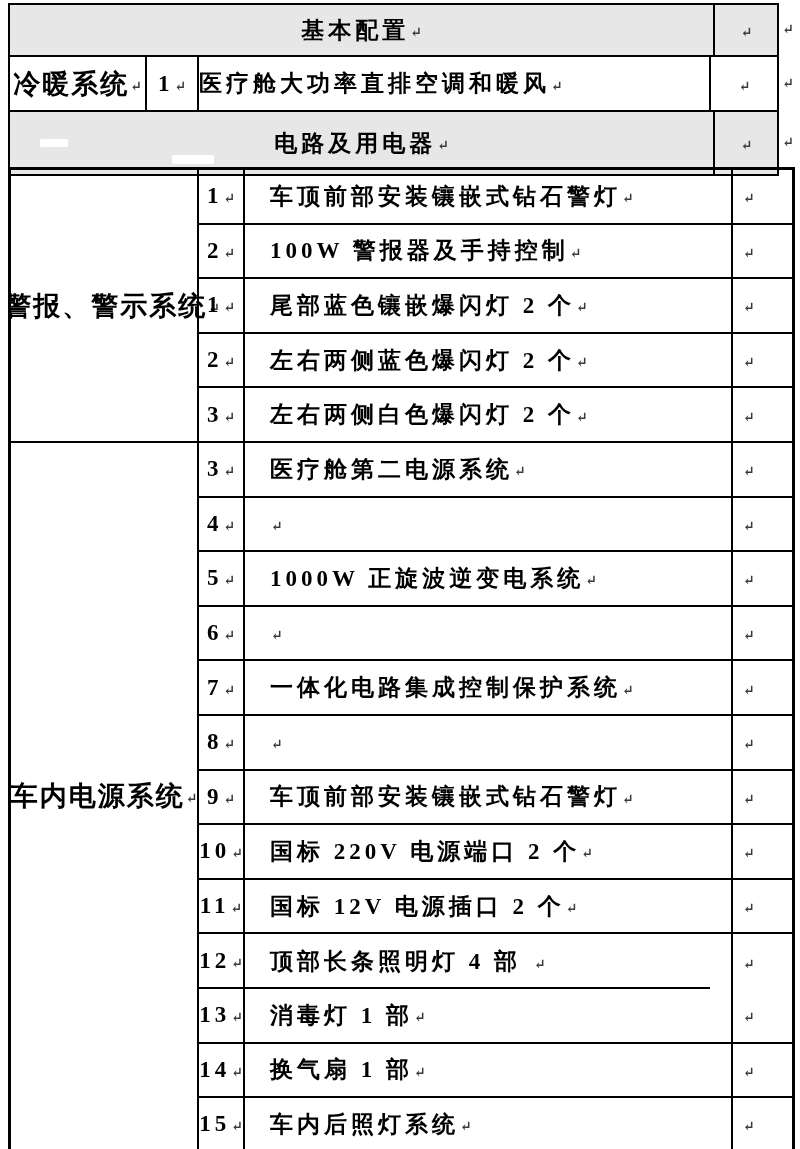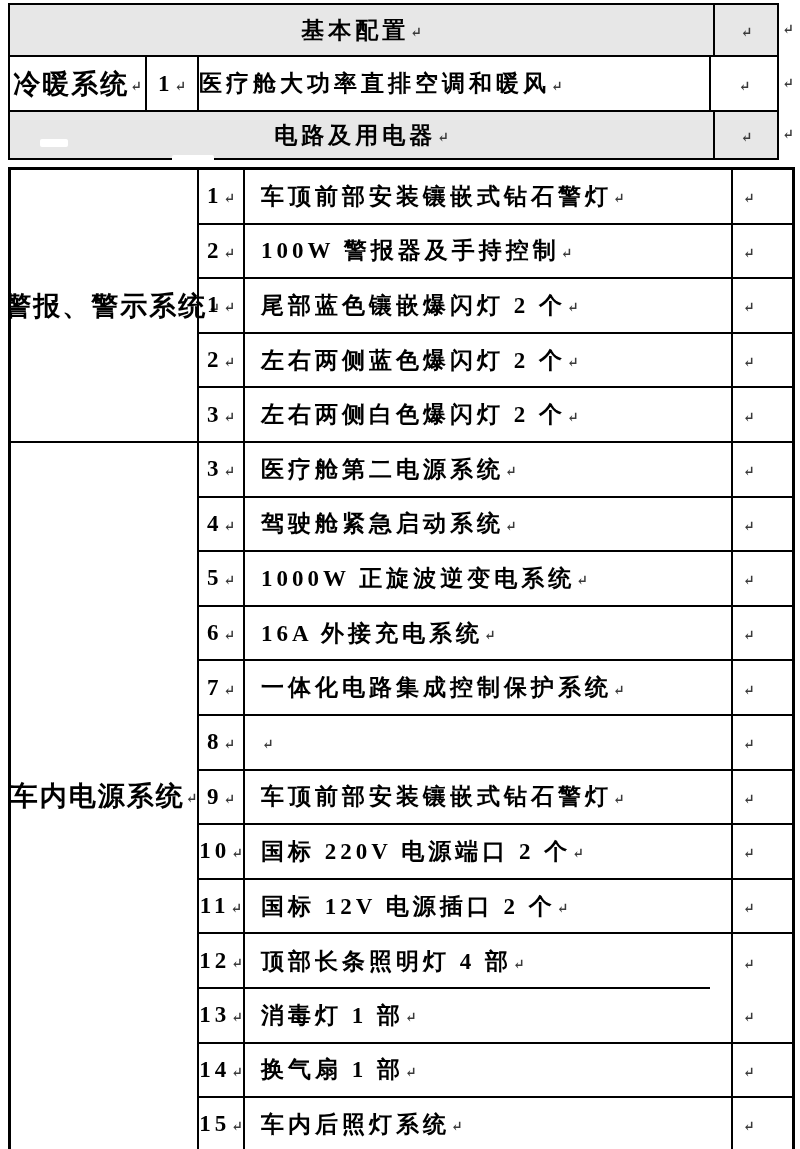--- a/index.html
+++ b/index.html
@@ -16,21 +16,21 @@
   }
   .rowend{position:absolute;top:50%;transform:translateY(-50%);margin:0;}
   
   .ttable{
     position:absolute;left:8px;top:3px;width:771px;box-sizing:border-box;
     border:2px solid var(--border-c,#000);display:flex;flex-direction:column;
   }
   .trow{display:flex;position:relative;box-sizing:border-box;justify-content:space-between;}
   .trow.h1{height:52px;border-bottom:2px solid var(--border-c,#000);}
   .trow.body{height:55px;border-bottom:2px solid var(--border-c,#000);}
-  .trow.h2{height:46px;}
+  .trow.h2{height:62px;}
   .gray{background:var(--fill,#e7e7e7);}
   .tcell{box-sizing:border-box;display:flex;align-items:center;}
   .merged{width:705px;border-right:2px solid var(--border-c,#000);justify-content:center;}
   .tsmall{flex:1;justify-content:center;}
   .tg{width:137px;border-right:2px solid var(--border-c,#000);justify-content:center;}
   .tn{width:52px;border-right:2px solid var(--border-c,#000);justify-content:center;}
   .tc{width:512px;border-right:2px solid var(--border-c,#000);}
   .ttable .rowend{right:-17px;}
   
   .ltable{
@@ -39,23 +39,23 @@
   }
   .group-col{width:188px;border-right:2px solid var(--border-c,#000);box-sizing:border-box;
     display:flex;flex-direction:column;}
   .group-cell{box-sizing:border-box;display:flex;align-items:center;justify-content:center;}
   .g-alarm{height:273px;border-bottom:2px solid var(--border-c,#000);padding-left:16px;}
   .g-power{flex:1;}
   .rows-col{flex:1;position:relative;display:flex;flex-direction:column;}
   .irow{display:flex;height:54.6px;box-sizing:border-box;position:relative;flex:none;}
   .cell{box-sizing:border-box;display:flex;align-items:center;border-bottom:2px solid var(--border-c,#000);}
   .num-cell{width:46px;border-right:2px solid var(--border-c,#000);justify-content:center;}
-  .content-cell{width:488px;border-right:2px solid var(--border-c,#000);padding-left:16px;}
+  .content-cell{width:488px;border-right:2px solid var(--border-c,#000);padding-left:25px;}
   .small-cell{flex:1;padding-left:9px;}
-  .nb{border-bottom:none !important;}
+  .nb{border-bottom:none !important;gap:12px;}
   .partial-line{position:absolute;left:46px;top:817px;width:465px;height:2px;
     background:var(--border-c,#000);}
   .ltable-rowend{right:-14px;}
   
   .smudge{position:absolute;background:#fff;border-radius:2px;z-index:5;}
   .s1{left:40px;top:139px;width:28px;height:8px;}
   .s2{left:172px;top:155px;width:42px;height:9px;}
 </style>
 </head>
 <body>
@@ -202,21 +202,20 @@
         <span class="pmark">↵</span>
       </div>
       <span class="pmark rowend ltable-rowend">↵</span>
     </div>
         <div class="irow">
       <div class="cell num-cell">
         <span class="txt">4</span>
             <span class="pmark">↵</span>
       </div>
       <div class="cell content-cell">
-        <span class="txt">驾驶舱紧急启动系统</span>
             <span class="pmark">↵</span>
       </div>
       <div class="cell small-cell">
         <span class="pmark">↵</span>
       </div>
       <span class="pmark rowend ltable-rowend">↵</span>
     </div>
         <div class="irow">
       <div class="cell num-cell">
         <span class="txt">5</span>
@@ -230,21 +229,20 @@
         <span class="pmark">↵</span>
       </div>
       <span class="pmark rowend ltable-rowend">↵</span>
     </div>
         <div class="irow">
       <div class="cell num-cell">
         <span class="txt">6</span>
             <span class="pmark">↵</span>
       </div>
       <div class="cell content-cell">
-        <span class="txt">16A 外接充电系统</span>
             <span class="pmark">↵</span>
       </div>
       <div class="cell small-cell">
         <span class="pmark">↵</span>
       </div>
       <span class="pmark rowend ltable-rowend">↵</span>
     </div>
         <div class="irow">
       <div class="cell num-cell">
         <span class="txt">7</span>

